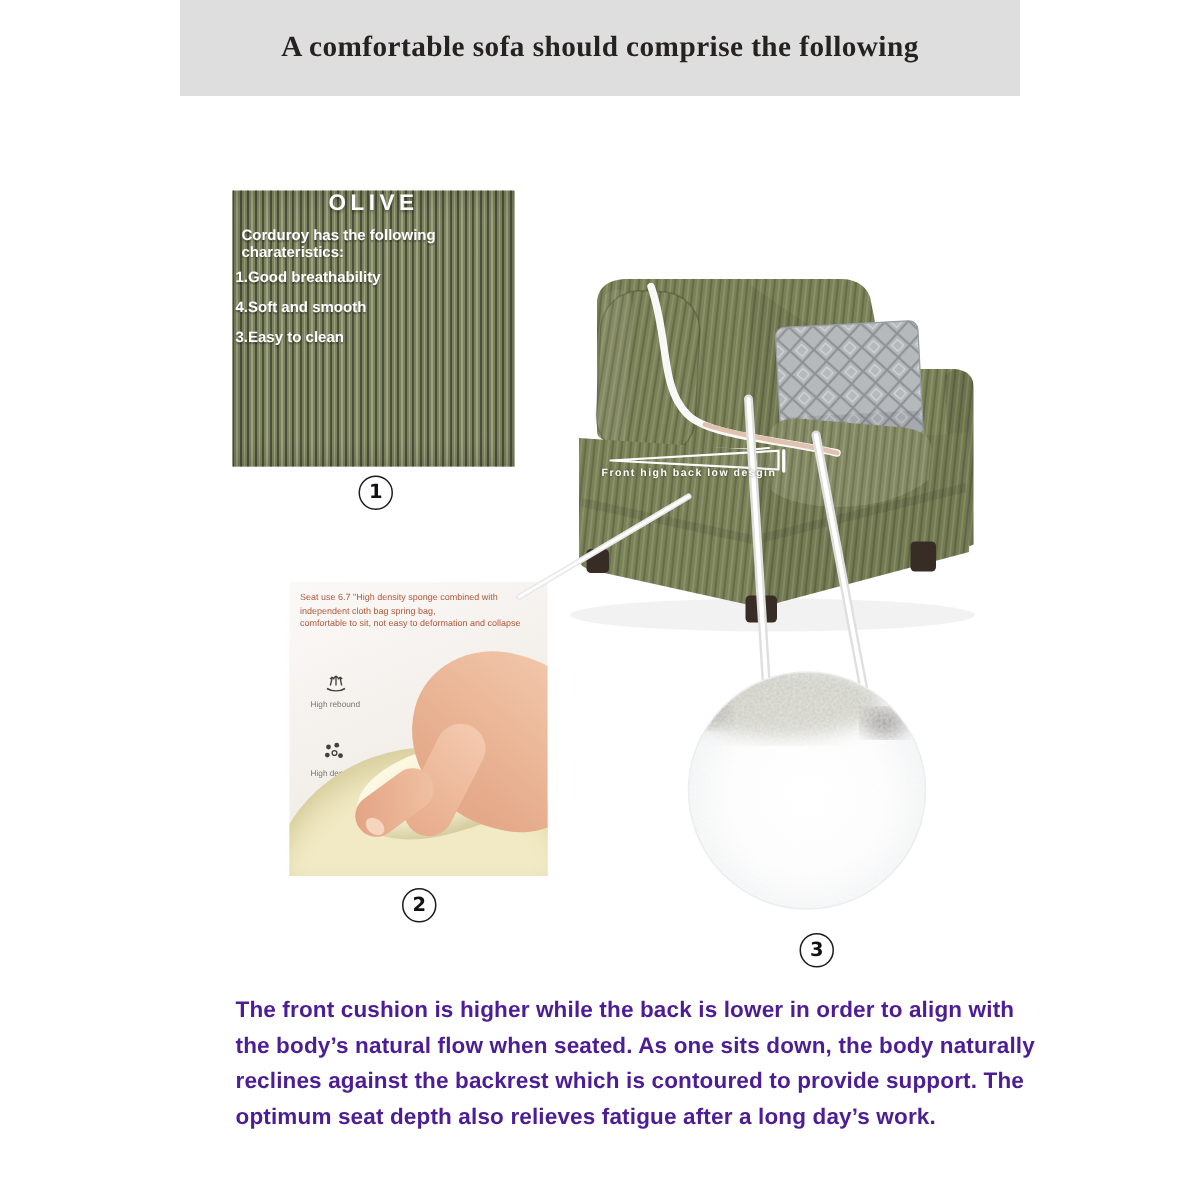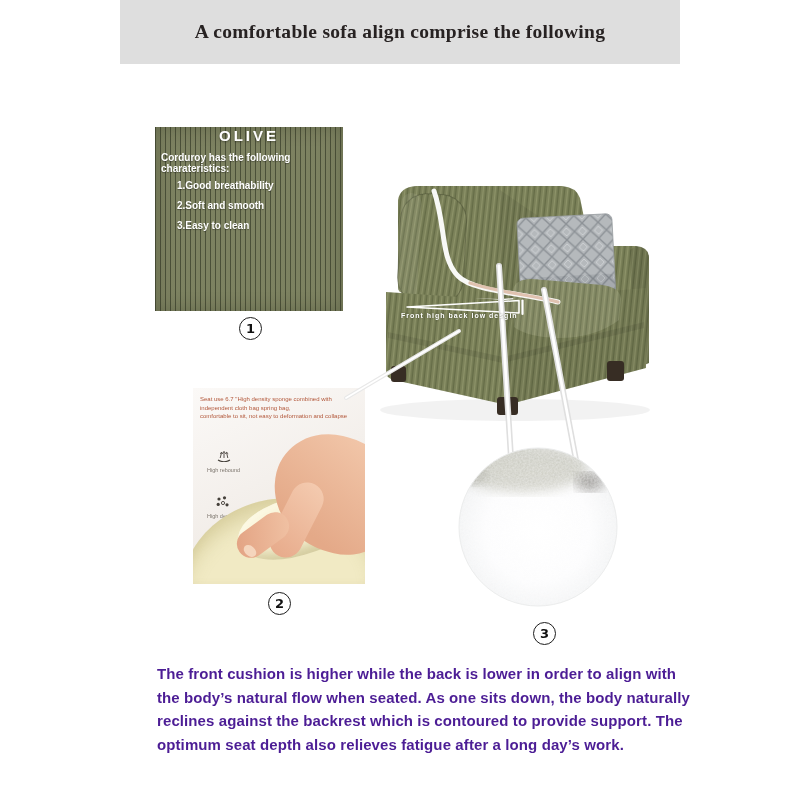--- a/index.html
+++ b/index.html
@@ -17,21 +17,21 @@
           background-color:#7c8160;
           background-image:repeating-linear-gradient(90deg,
             rgba(42,47,30,.60) 0 1.2px,
             rgba(130,135,100,.12) 1.2px 2.6px,
             rgba(214,219,178,.38) 2.6px 3.4px,
             rgba(130,135,100,.06) 3.4px 5px);
           color:#fff;box-shadow:inset 0 0 18px rgba(30,34,20,.25);}
   .swatch-name{margin-top:0;text-align:center;font-size:15px;font-weight:bold;
                letter-spacing:3px;text-shadow:0 1px 2px rgba(0,0,0,.35);}
   .swatch-sub{margin:8px 0 2px 6px;font-size:10px;font-weight:bold;text-shadow:0 1px 1px rgba(0,0,0,.35);}
-  .swatch-feature{margin-left:22px;font-size:10px;font-weight:bold;line-height:20px;
+  .swatch-feature{margin-left:2px;font-size:10px;font-weight:bold;line-height:20px;
                   text-shadow:0 1px 1px rgba(0,0,0,.35);}
 
   
   .badge{position:absolute;width:21px;height:21px;border:1.5px solid #1d1d1d;border-radius:50%;
          background:#fff;display:flex;align-items:center;justify-content:center;
          font-size:13px;font-weight:600;color:#111;font-family:"DejaVu Sans",sans-serif;}
   .badge-1{left:239px;top:317px;}
   .badge-2{left:268px;top:592px;}
   .badge-3{left:533px;top:622px;}
 
@@ -74,28 +74,28 @@
   .scene{position:absolute;left:0;top:0;z-index:2;pointer-events:none;}
   .layer1{z-index:1;}
   .layer3{z-index:3;}
 </style>
 </head>
 <body>
 
 <div class="canvas">
 
   <div class="header-band">
-    <div class="header-title">A comfortable sofa align comprise the following</div>
+    <div class="header-title">A comfortable sofa should comprise the following</div>
   </div>
 
   <div class="swatch layer1">
     <div class="swatch-name">OLIVE</div>
     <div class="swatch-sub">Corduroy has the following charateristics:</div>
     <div class="swatch-feature">1.Good breathability</div>
-    <div class="swatch-feature">2.Soft and smooth</div>
+    <div class="swatch-feature">4.Soft and smooth</div>
     <div class="swatch-feature">3.Easy to clean</div>
   </div>
 
   <div class="sponge-card layer1">
     <div class="sponge-caption">
       <span>Seat use 6.7 "High density sponge combined with independent cloth bag spring bag,</span><br>
       <span>comfortable to sit, not easy to deformation and collapse</span>
     </div>
     <div class="mini-icon-block rebound">
       <svg width="18" height="13" viewBox="0 0 18 13">

